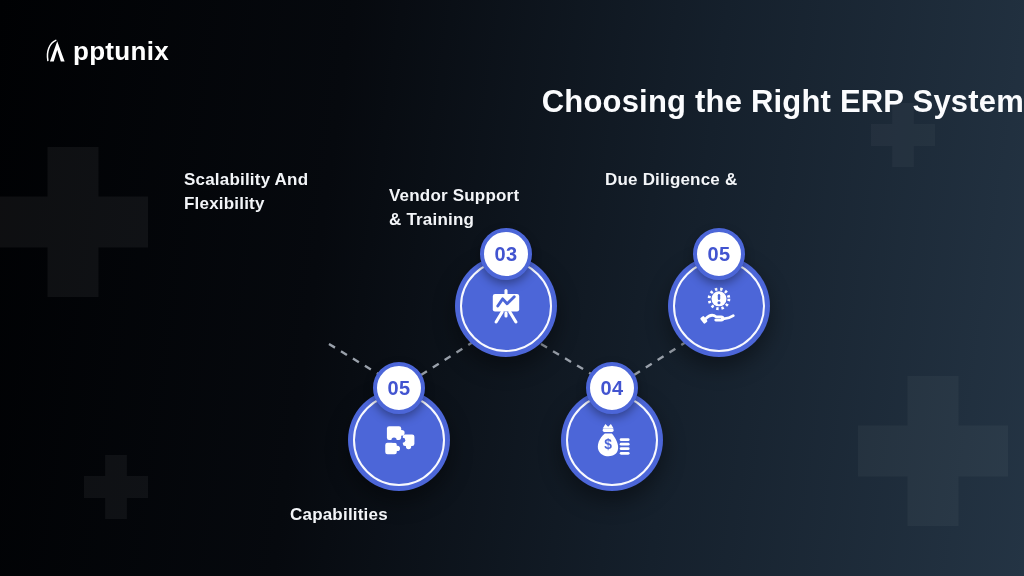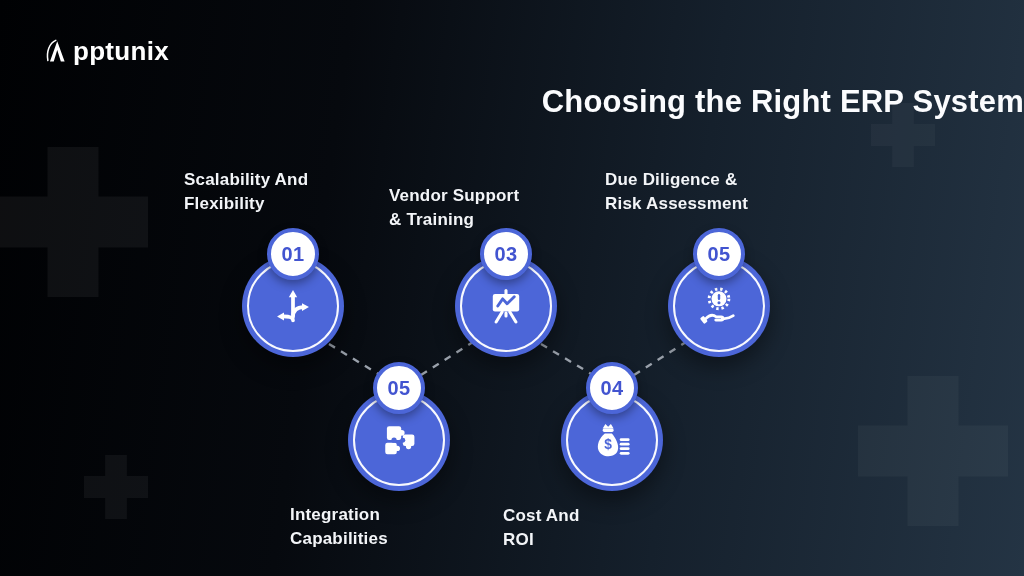--- a/index.html
+++ b/index.html
@@ -85,37 +85,20 @@
 
   <div class="title">Choosing the Right ERP System</div>
 
   <svg class="connectors">
     <line x1="329" y1="344" x2="380" y2="375"></line>
     <line x1="421" y1="375" x2="473" y2="342"></line>
     <line x1="541" y1="344" x2="593" y2="375"></line>
     <line x1="634" y1="375" x2="686" y2="342"></line>
   </svg>
 
-  <div class="node" style="left:242px; top:255px;">
-    <div class="big-circle">
-      <svg viewBox="0 0 40 40">
-        <g stroke="#ffffff" stroke-width="3.4" fill="none" stroke-linecap="round">
-          <path d="M20 28 C20 20 20 17 20 12"></path>
-          <path d="M20 30 C20 23 25 21 30 21"></path>
-          <path d="M20 33 C20 30 15 29.5 11 29.5"></path>
-        </g>
-        <g fill="#ffffff">
-          <path d="M20 5.5 L16.2 12 L23.8 12 Z"></path>
-          <path d="M34.5 21 L28.2 17.4 L28.2 24.6 Z"></path>
-          <path d="M5.5 29.5 L11.8 25.9 L11.8 33.1 Z"></path>
-        </g>
-      </svg>
-    </div>
-    <div class="badge">01</div>
-  </div>
 
   <div class="node" style="left:348px; top:389px;">
     <div class="big-circle">
       <svg viewBox="0 0 40 40">
         <g fill="#ffffff">
           <rect x="9" y="7.5" width="13" height="12.5" rx="2"></rect>
           <circle cx="22.5" cy="13.5" r="2.6"></circle>
           <rect x="23.5" y="15" width="10.5" height="10.5" rx="2"></rect>
           <circle cx="28.7" cy="26" r="2.4"></circle>
           <rect x="7.5" y="22.5" width="10.5" height="10.5" rx="2"></rect>
@@ -184,24 +167,18 @@
   <div class="step-label lbl-1">
     <div>Scalability And</div>
     <div>Flexibility</div>
   </div>
   <div class="step-label lbl-3">
     <div>Vendor Support</div>
     <div>&amp; Training</div>
   </div>
   <div class="step-label lbl-5">
     <div>Due Diligence &amp;</div>
-    <div>Risk Assessment</div>
   </div>
   <div class="step-label lbl-2">
-    <div>Integration</div>
     <div>Capabilities</div>
-  </div>
-  <div class="step-label lbl-4">
-    <div>Cost And</div>
-    <div>ROI</div>
   </div>
 
 </div>
 
 </body></html>

